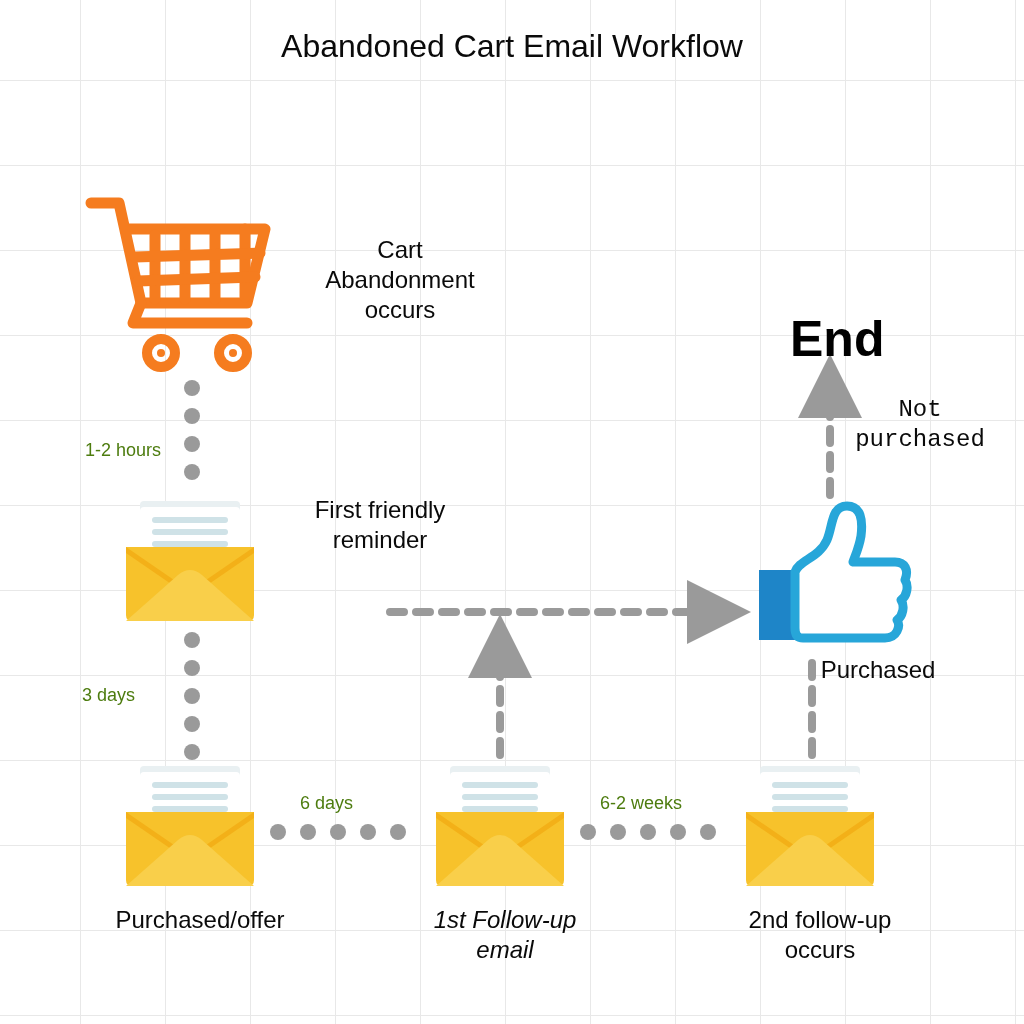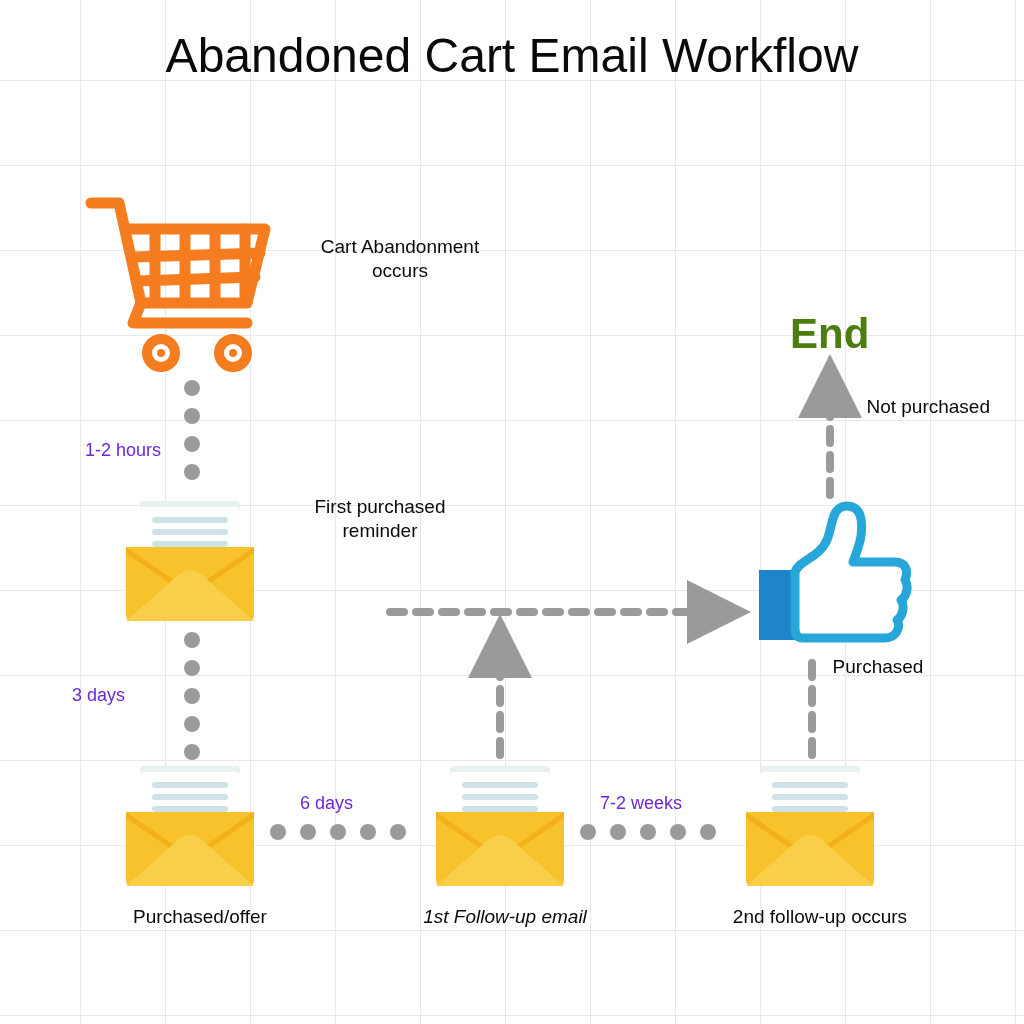--- a/index.html
+++ b/index.html
@@ -18,43 +18,43 @@
       linear-gradient(#e8e8e8 1px, transparent 1px),
       linear-gradient(90deg, #e8e8e8 1px, transparent 1px);
     background-size: 85px 85px;
     background-position: -5px -5px;
   }
   .title {
     position: absolute;
     top: 28px;
     left: 0; right: 0;
     text-align: center;
-    font-size: 48px;
+    font-size: 32px;
     font-weight: 400;
     color: #0a0a0a;
     line-height: 1.18;
   }
   .node-label {
     position: absolute;
-    font-size: 19px;
+    font-size: 24px;
     color: #0a0a0a;
     text-align: center;
     line-height: 1.25;
   }
   .timing-label {
     position: absolute;
     font-size: 18px;
-    color: #6d28d9;
+    color: #4d7c0f;
     text-align: right;
   }
   .end-label {
     position: absolute;
-    font-size: 42px;
+    font-size: 50px;
     font-weight: 700;
-    color: #4d7c0f;
+    color: #000000;
   }
   .icon-wrap { position: absolute; }
   svg { display: block; }
 </style>
 </head>
 <body>
 
 <div class="grid-bg"></div>
 
 <h1 class="title">Abandoned Cart Email Workflow</h1>
@@ -177,31 +177,31 @@
     <line x1="812" y1="755" x2="812" y2="660"></line>
 
     <line x1="830" y1="495" x2="830" y2="370" marker-end="url(#arrowhead)"></line>
   </g>
 </svg>
 
 <div class="node-label" style="left:300px; top:235px; width:200px;">Cart Abandonment occurs</div>
 
 <div class="timing-label" style="left:85px; top:440px;">1-2 hours</div>
 
-<div class="node-label" style="left:290px; top:495px; width:180px;">First purchased reminder</div>
-
-<div class="timing-label" style="left:72px; top:685px;">3 days</div>
+<div class="node-label" style="left:290px; top:495px; width:180px;">First friendly reminder</div>
+
+<div class="timing-label" style="left:82px; top:685px;">3 days</div>
 
 <div class="node-label" style="left:110px; top:905px; width:180px;">Purchased/offer</div>
 
 <div class="timing-label" style="left:300px; top:793px;">6  days</div>
 
 <div class="node-label" style="left:410px; top:905px; width:190px;font-style:italic;">1st Follow-up email</div>
 
-<div class="timing-label" style="left:600px; top:793px;">7-2 weeks</div>
+<div class="timing-label" style="left:600px; top:793px;">6-2 weeks</div>
 
 <div class="node-label" style="left:720px; top:905px; width:200px;">2nd follow-up occurs</div>
 
 <div class="node-label" style="left:808px; top:655px; width:140px;">Purchased</div>
 
-<div class="node-label" style="left:850px; top:395px; width:140px; text-align:right;">Not purchased</div>
+<div class="node-label" style="left:850px; top:395px; width:140px; text-align:center;font-family:Liberation Mono, monospace;">Not purchased</div>
 
 <div class="end-label" style="left:790px; top:310px;">End</div>
 
 </body></html>

